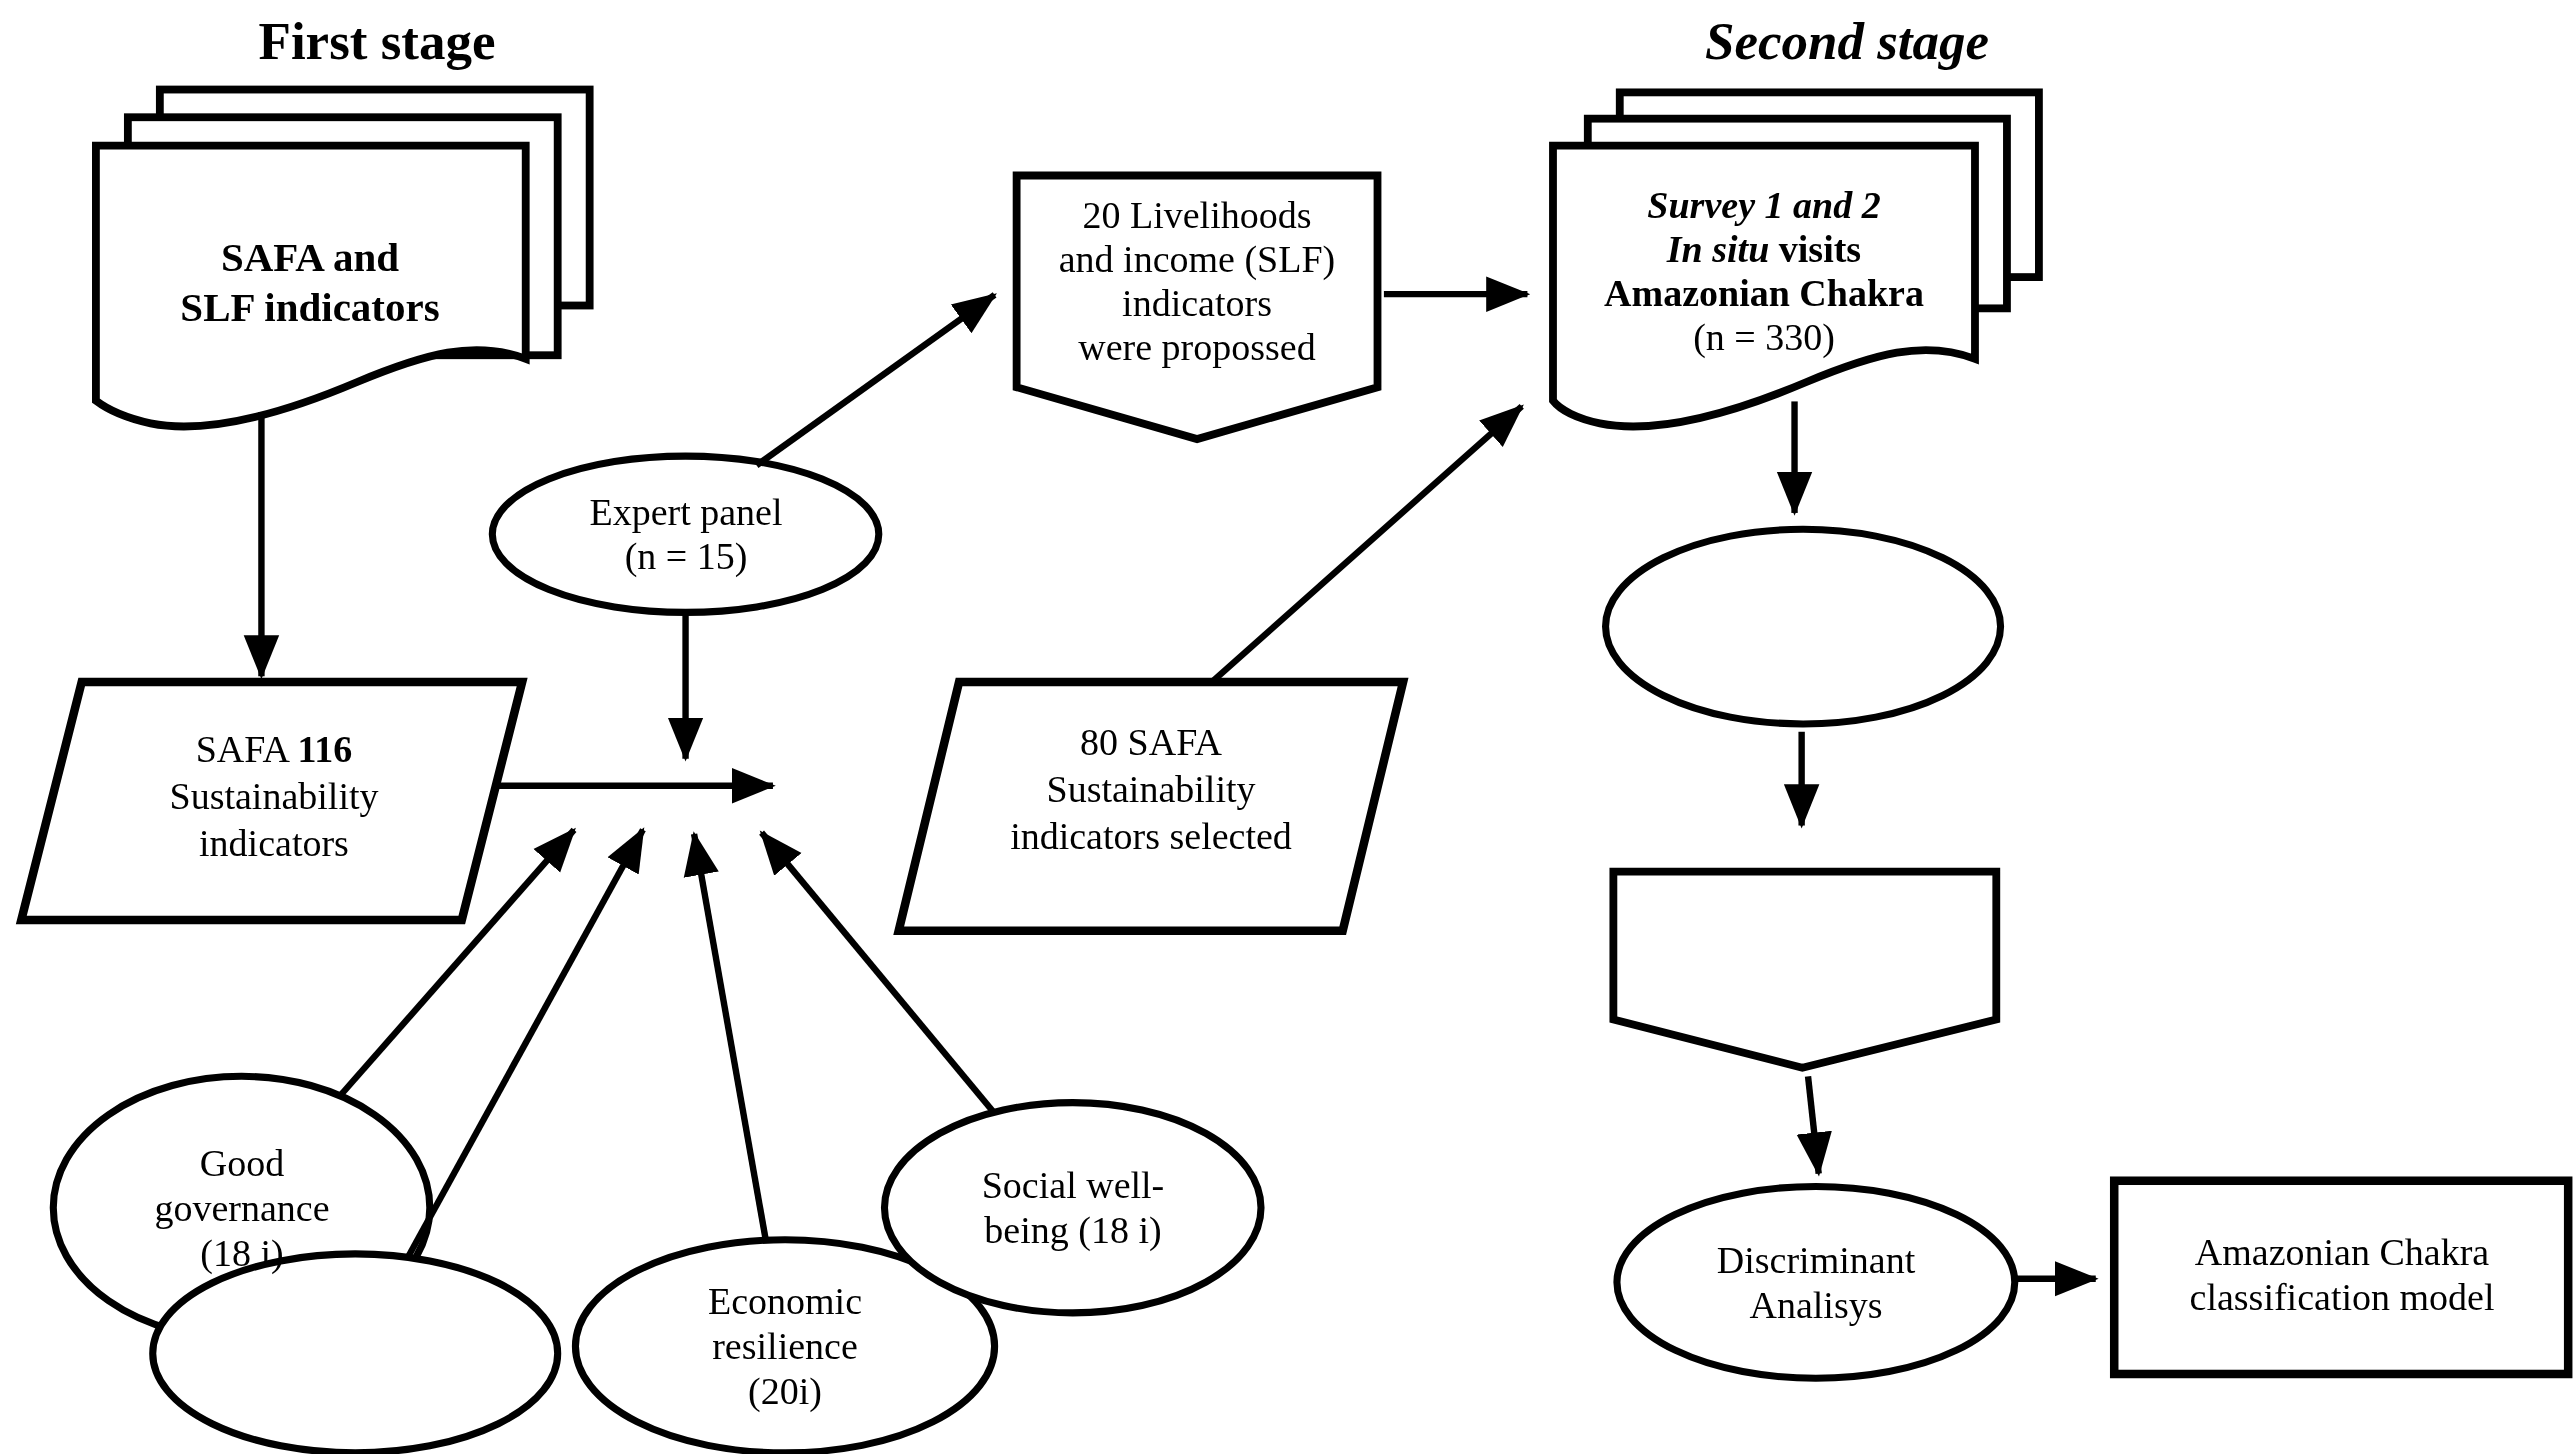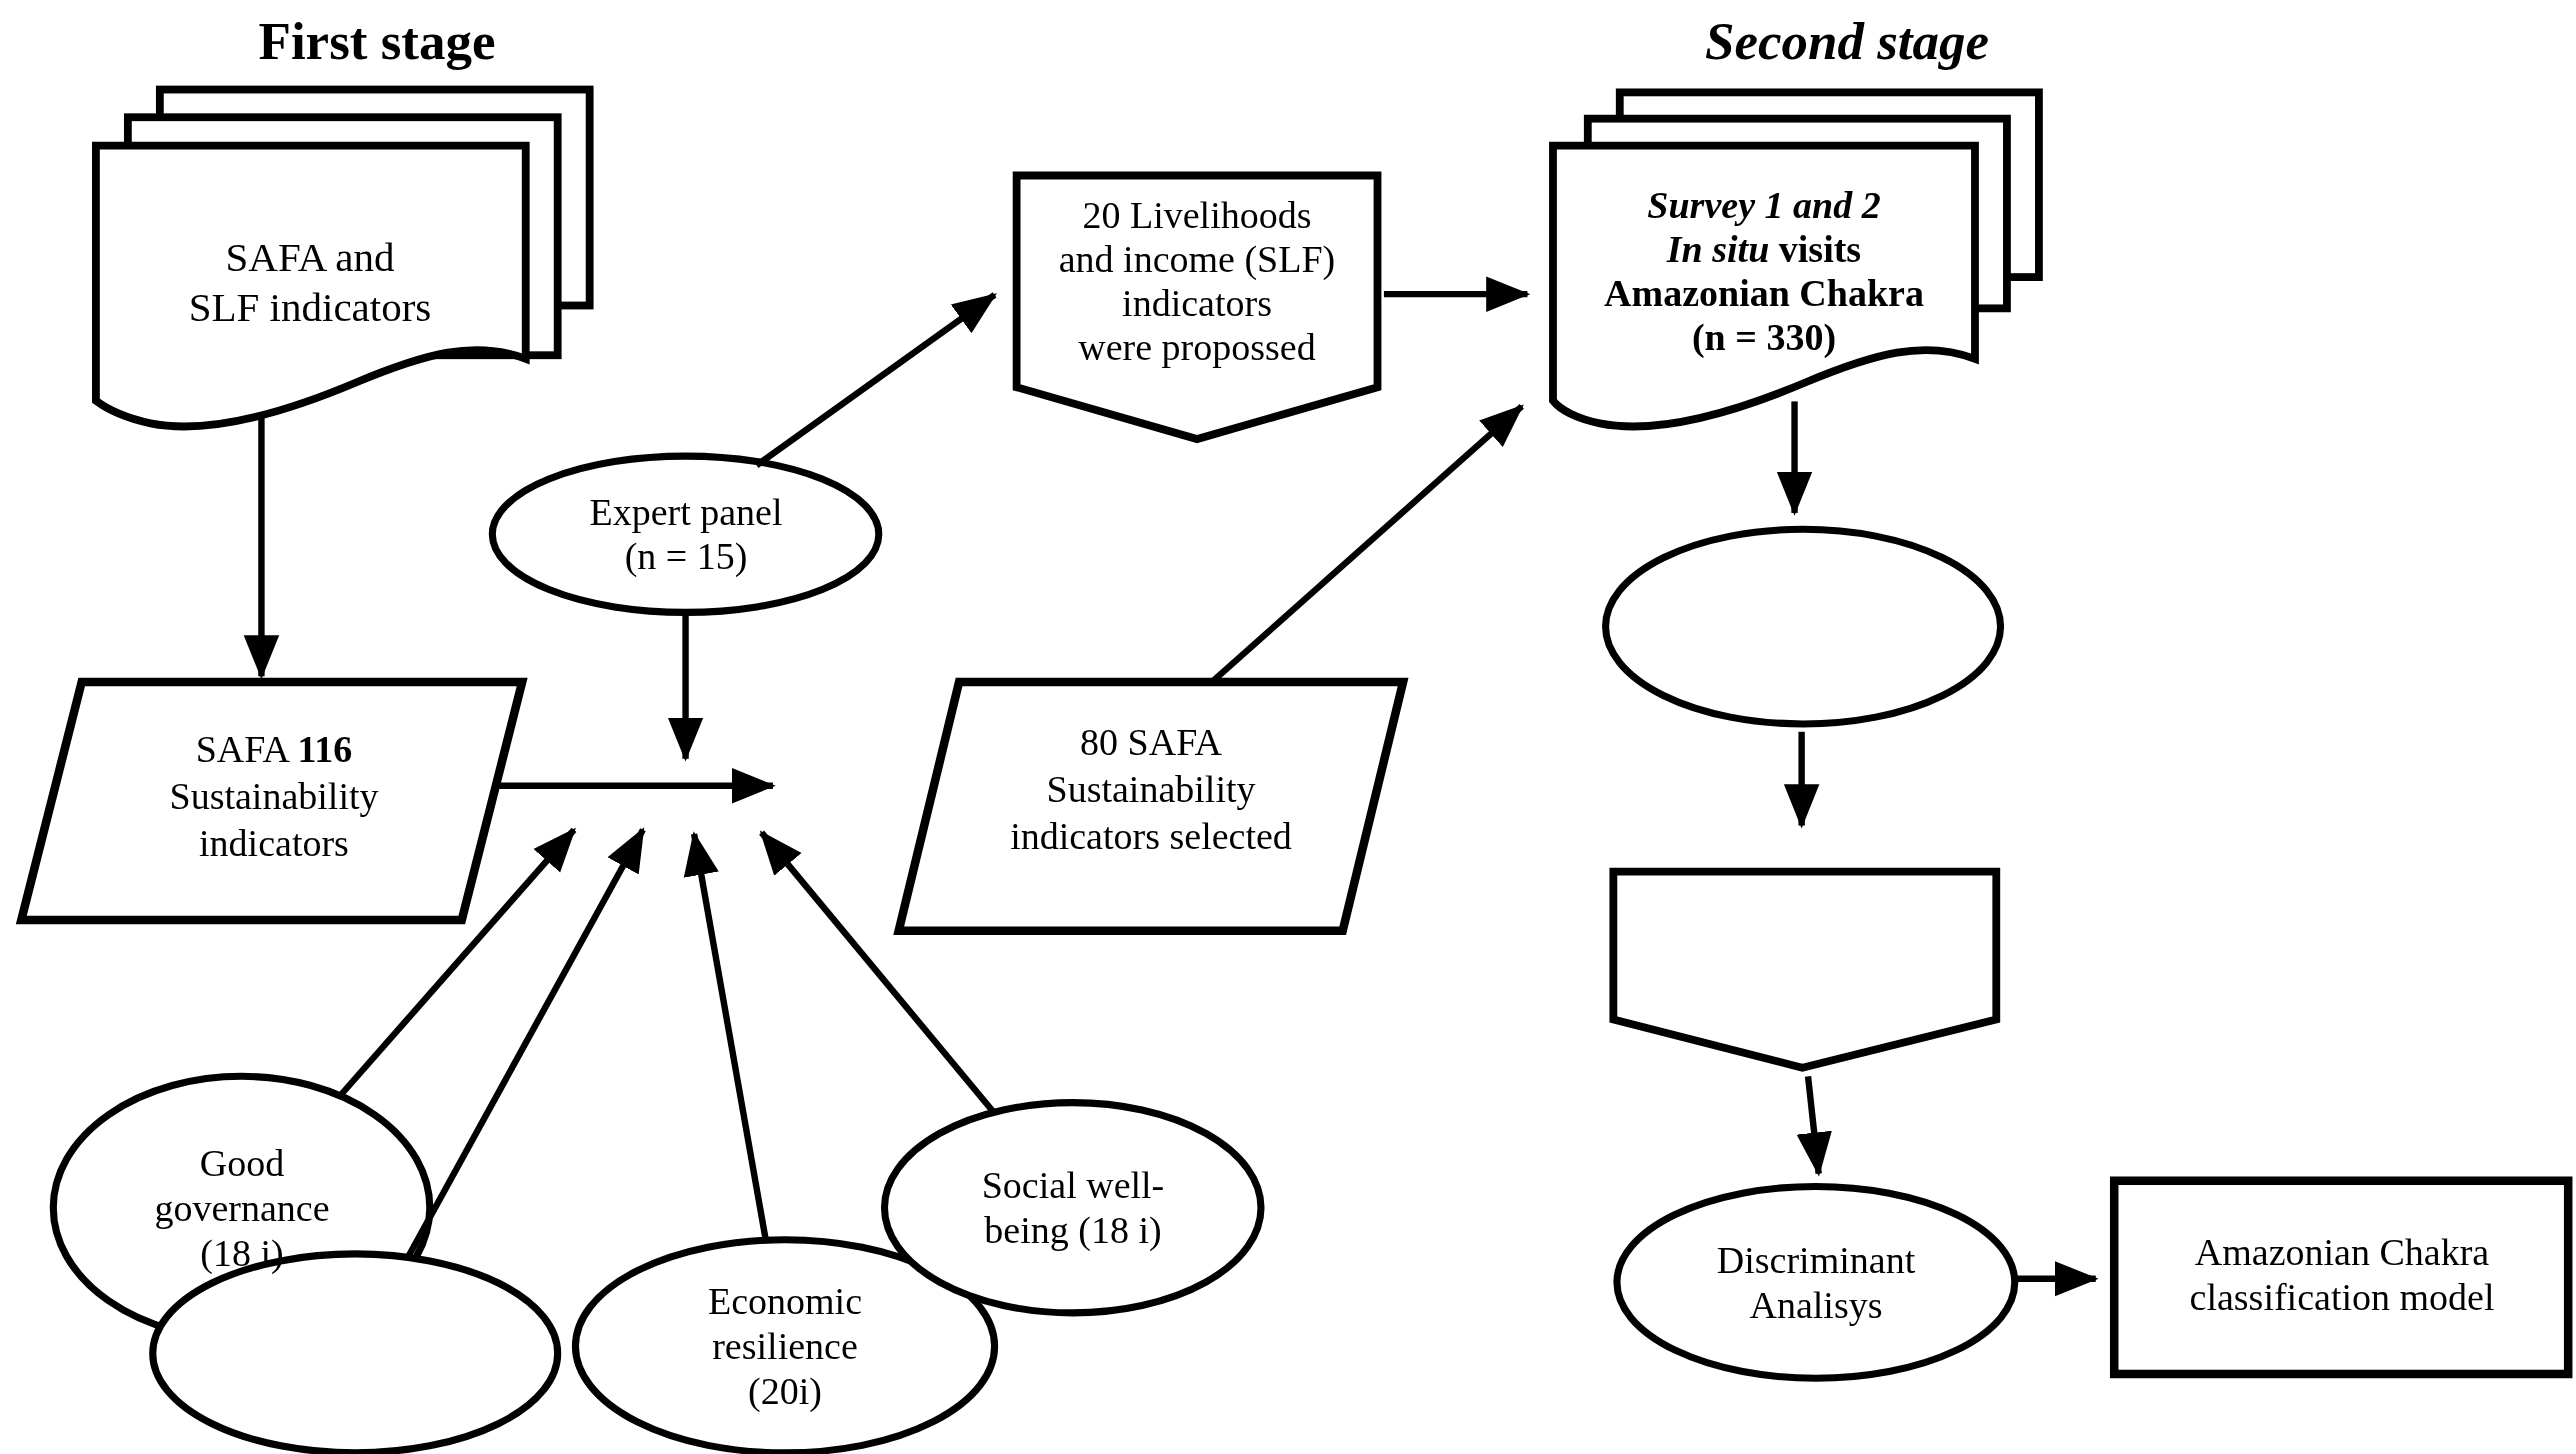--- a/index.html
+++ b/index.html
@@ -41,24 +41,24 @@
     line-height: 45px;
     white-space: nowrap;
     color: #000000;
   }
   .label .ln { display: block; }
   .stage-title {
     font-size: 53px;
     line-height: 57px;
     font-weight: bold;
   }
-  .doc-label { font-weight: normal; font-size: 41px; line-height: 50px; }
+  .doc-label { font-weight: bold; font-size: 41px; line-height: 50px; }
   .survey-label { font-weight: bold; font-size: 38px; line-height: 44px; }
   .it { font-style: italic; }
-  .reg { font-weight: bold; }
+  .reg { font-weight: normal; }
   .b { font-weight: bold; }
   .mid-label { font-size: 38px; line-height: 47px; }
   .pent-label { font-size: 38px; line-height: 45px; }
 </style>
 </head>
 <body>
 
 <div class="canvas">
 
   <svg class="layer" viewBox="0 0 3626 2048">

